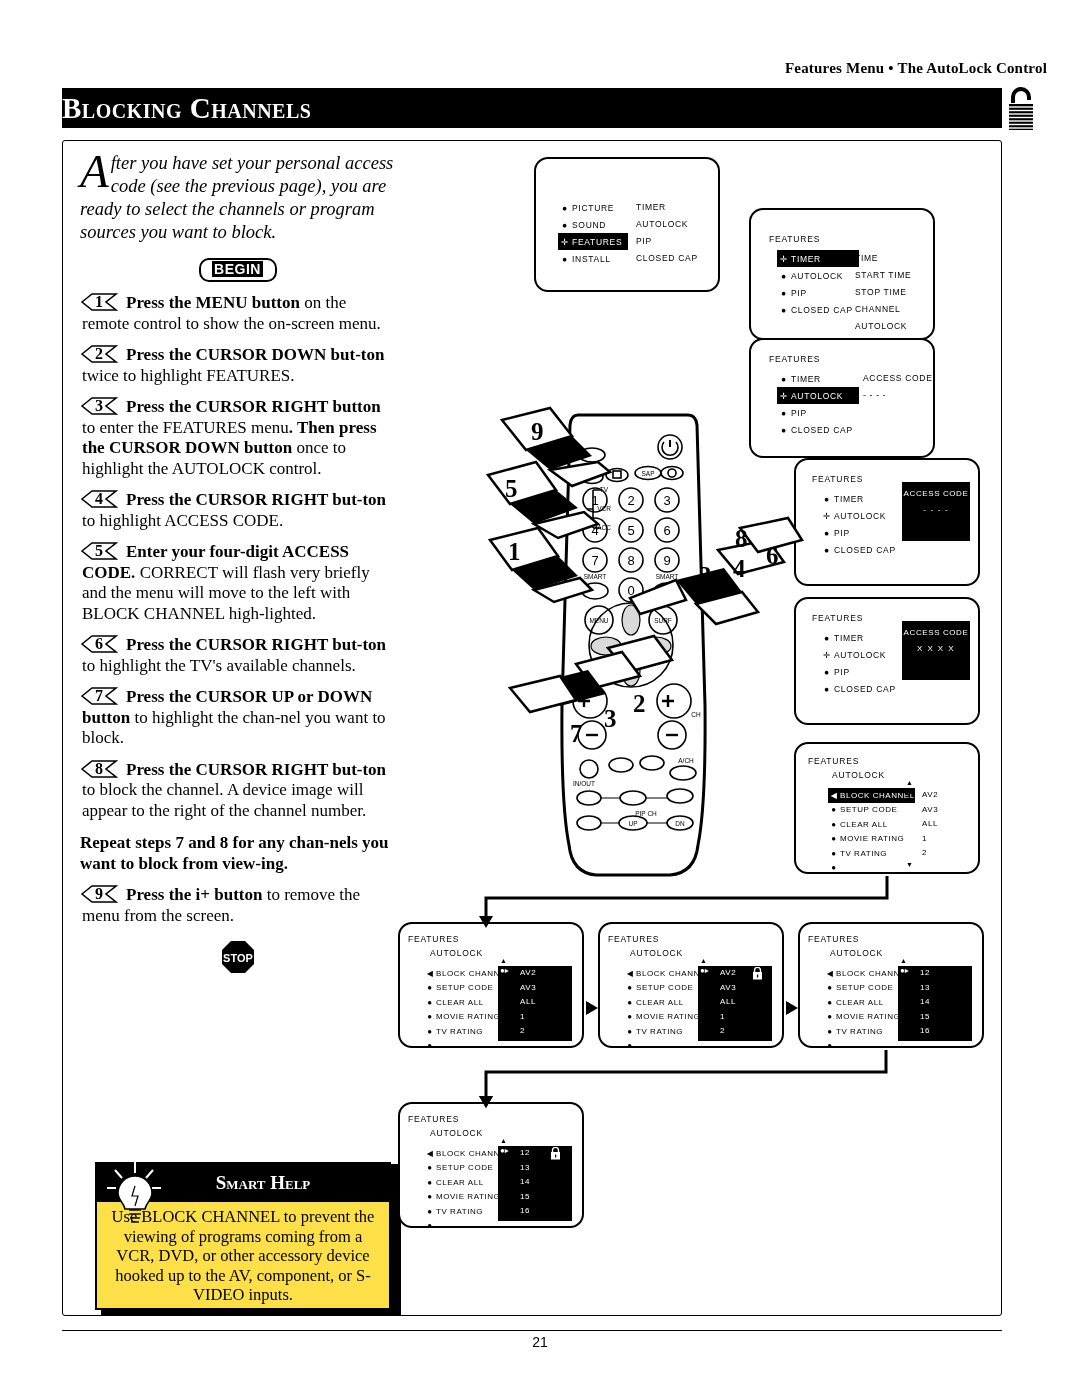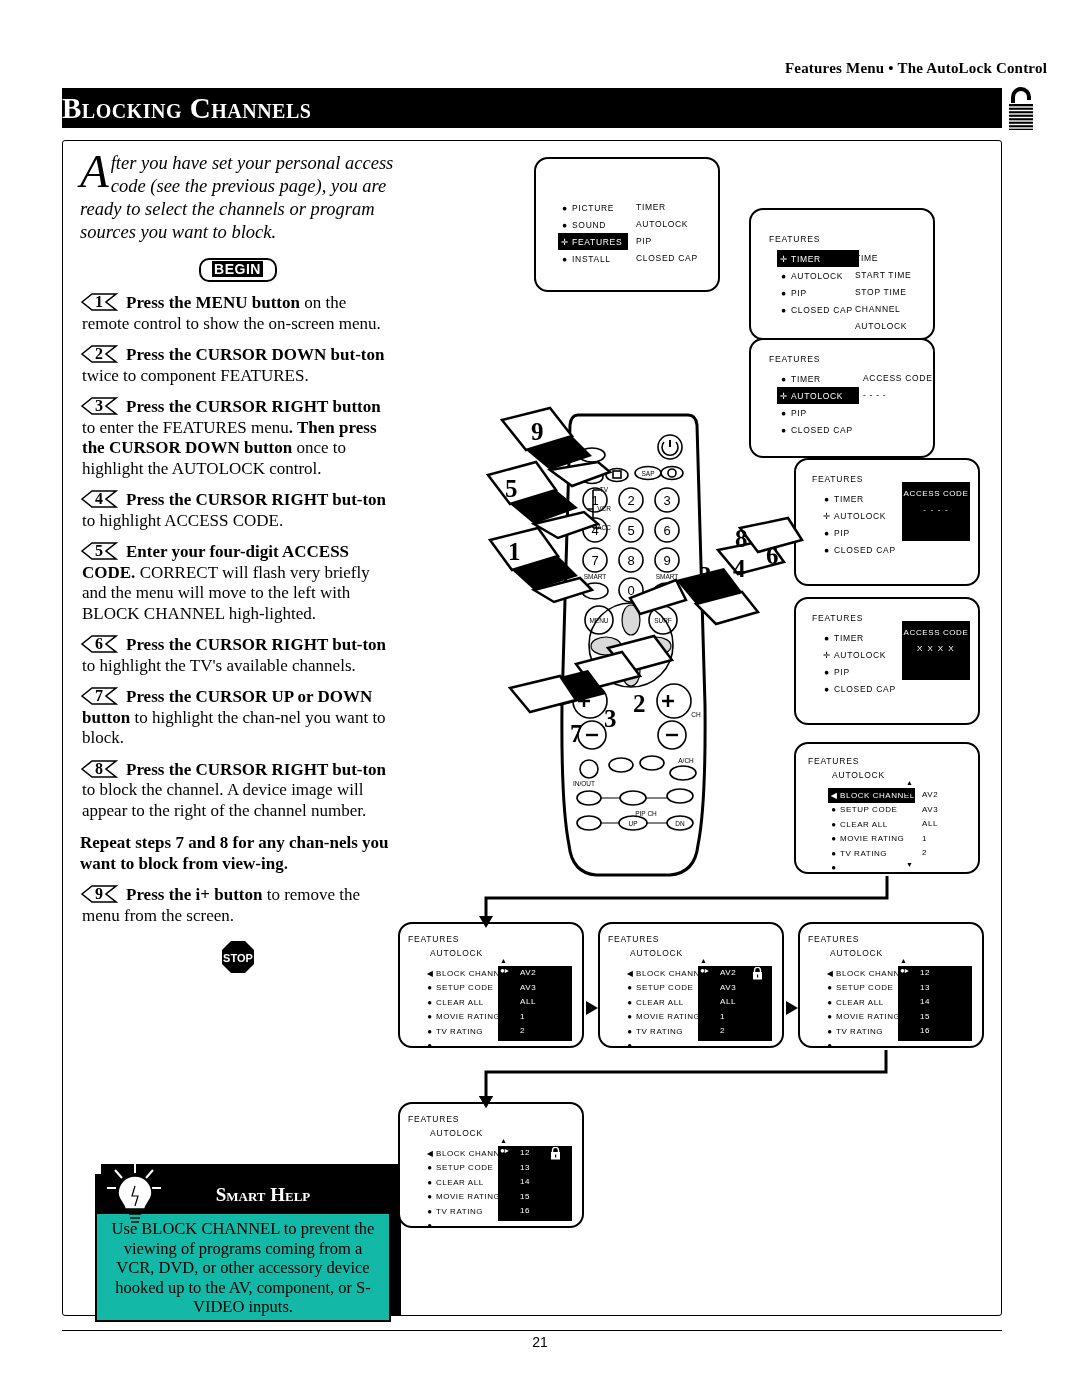--- a/index.html
+++ b/index.html
@@ -40,22 +40,22 @@
       line-height:20px;}
   .step p{margin:0;text-indent:44px;}
   b{font-weight:bold;}
 
   #repeat{margin-top:12px;font-size:17px;line-height:20.5px;font-weight:bold;}
   #stop-sign{margin:14px auto 0 auto;width:34px;height:34px;}
 
   
   #smarthelp{position:absolute;left:95px;top:1158px;width:300px;}
   #sh-shadow{position:absolute;left:6px;top:6px;width:300px;height:152px;background:#000;}
-  #sh-body{position:absolute;left:0;top:16px;width:296px;height:148px;border:2px solid #000;
-      background:#14b8a6;box-sizing:border-box;}
+  #sh-body{position:absolute;left:0;top:4px;width:296px;height:148px;border:2px solid #000;
+      background:#fde047;box-sizing:border-box;}
   #sh-head{height:38px;background:#000;position:relative;}
   #sh-head .lbl{color:#fff;font-family:"Liberation Serif",serif;font-weight:bold;
       font-size:19px;text-align:center;line-height:38px;padding-left:40px;}
   #bulb{position:absolute;left:10px;top:2px;width:62px;height:66px;}
   #sh-text{padding:5px 8px 0 8px;font-size:16.5px;line-height:19.5px;text-align:center;}
 
   
   #footrule{position:absolute;left:62px;top:1330px;width:940px;height:0;
       border-top:1.5px solid #000;}
   #pageno{position:absolute;left:0;top:1334px;width:1080px;text-align:center;
@@ -148,21 +148,21 @@
     <p><b>Press the MENU button</b><span> on the remote control to show the on-screen menu.</span></p>
   </div>
 
   <div class="step">
     <span class="num">
       <svg width="38" height="20" viewBox="0 0 38 20">
           <path d="M2 10 L12 2 L36 2 L26 10 L36 18 L12 18 Z" fill="none" stroke="#000" stroke-width="1.6"></path>
         </svg>
       <span class="d">2</span>
     </span>
-    <p><b>Press the CURSOR DOWN but-</b><b>ton</b><span> twice to component FEATURES.</span></p>
+    <p><b>Press the CURSOR DOWN but-</b><b>ton</b><span> twice to highlight FEATURES.</span></p>
   </div>
 
   <div class="step">
     <span class="num">
       <svg width="38" height="20" viewBox="0 0 38 20">
           <path d="M2 10 L12 2 L36 2 L26 10 L36 18 L12 18 Z" fill="none" stroke="#000" stroke-width="1.6"></path>
         </svg>
       <span class="d">3</span>
     </span>
     <p><b>Press the CURSOR RIGHT</b> <b>button</b><span> to enter the FEATURES menu</span><b>. Then </b><b>press the CURSOR DOWN button</b><span> once to highlight the AUTOLOCK control.</span></p>

